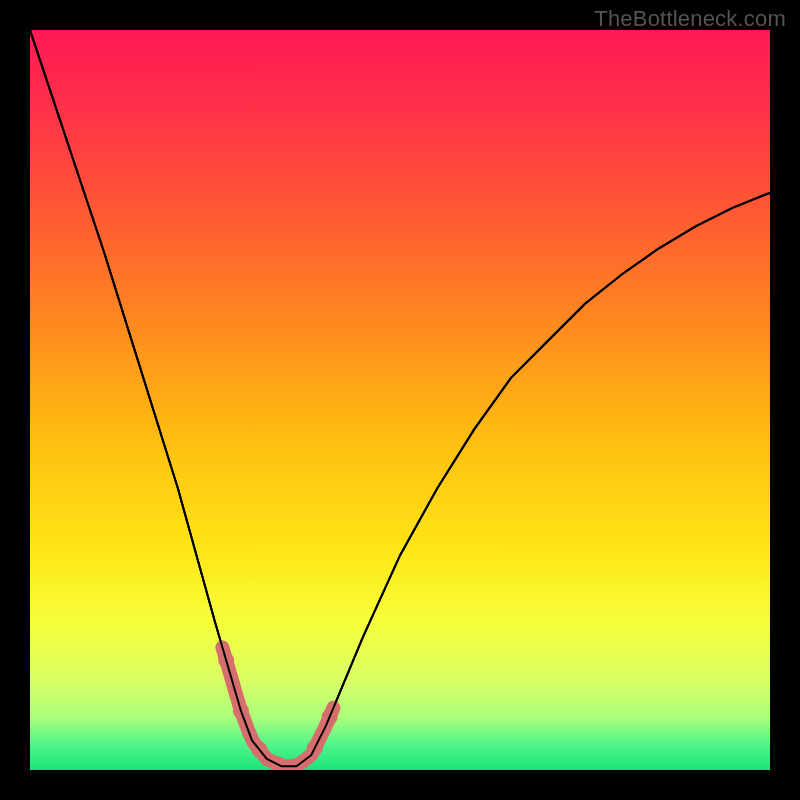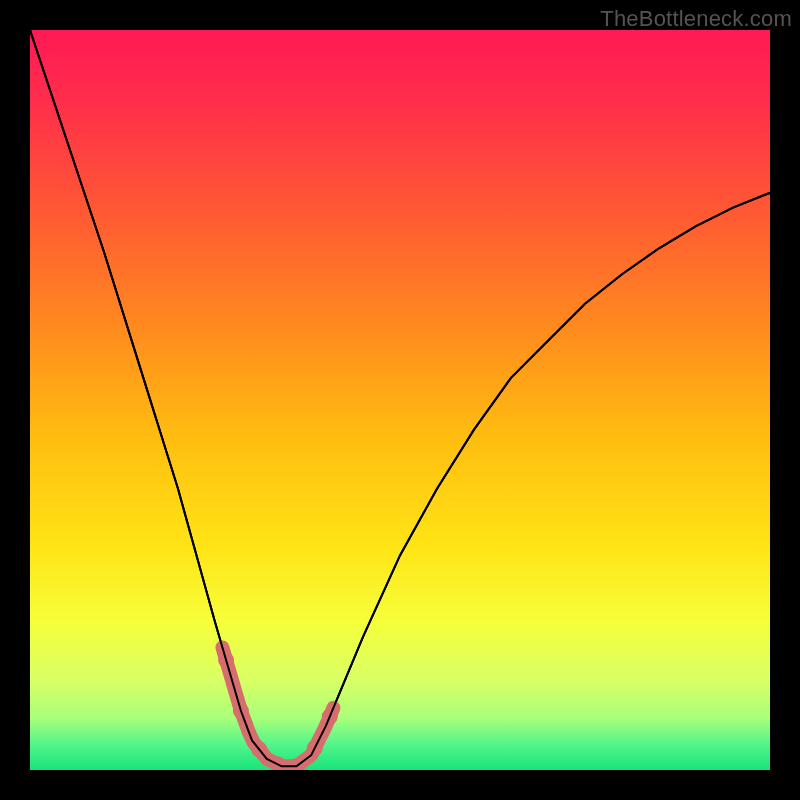--- a/index.html
+++ b/index.html
@@ -36,21 +36,21 @@
   .curve-svg {
     position: absolute;
     left: 0;
     top: 0;
     width: 100%;
     height: 100%;
   }
   .watermark {
     position: absolute;
     top: 6px;
-    right: 8px;
+    right: 14px;
     font-family: Arial, Helvetica, sans-serif;
     font-size: 22px;
     color: #545454;
     letter-spacing: 0.2px;
   }
 </style>
 </head>
 <body>
 
 <div class="frame">

